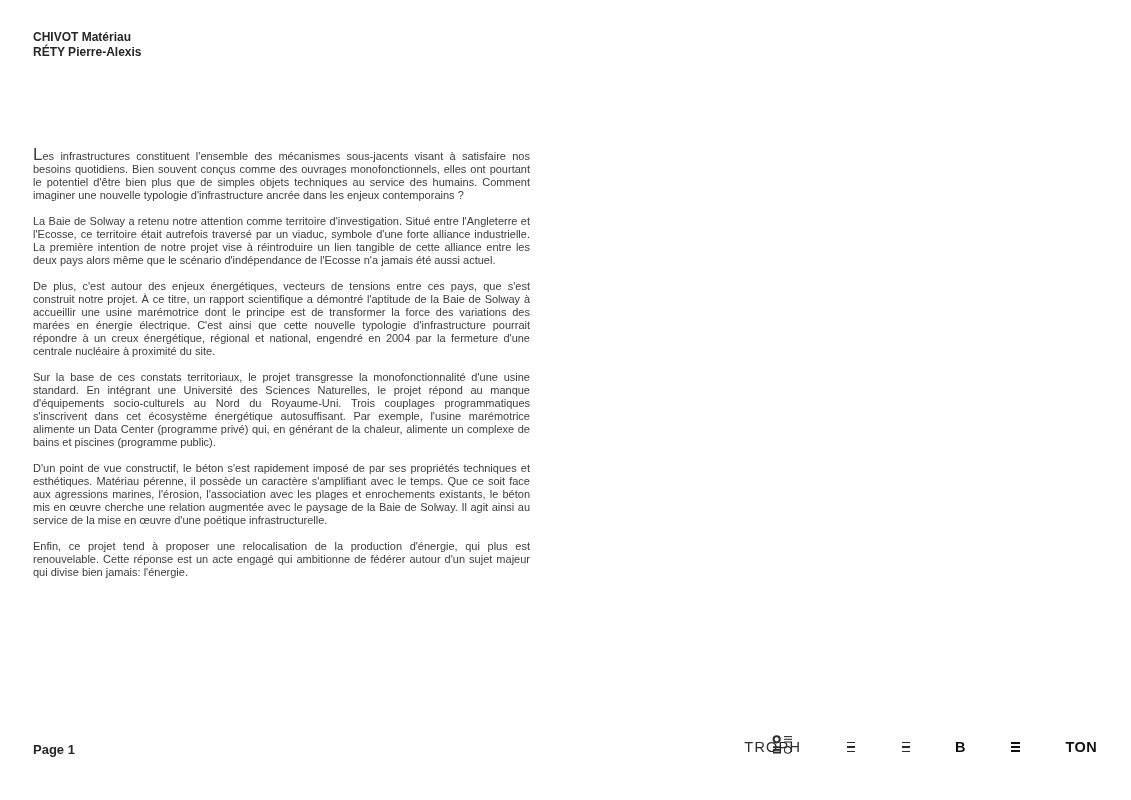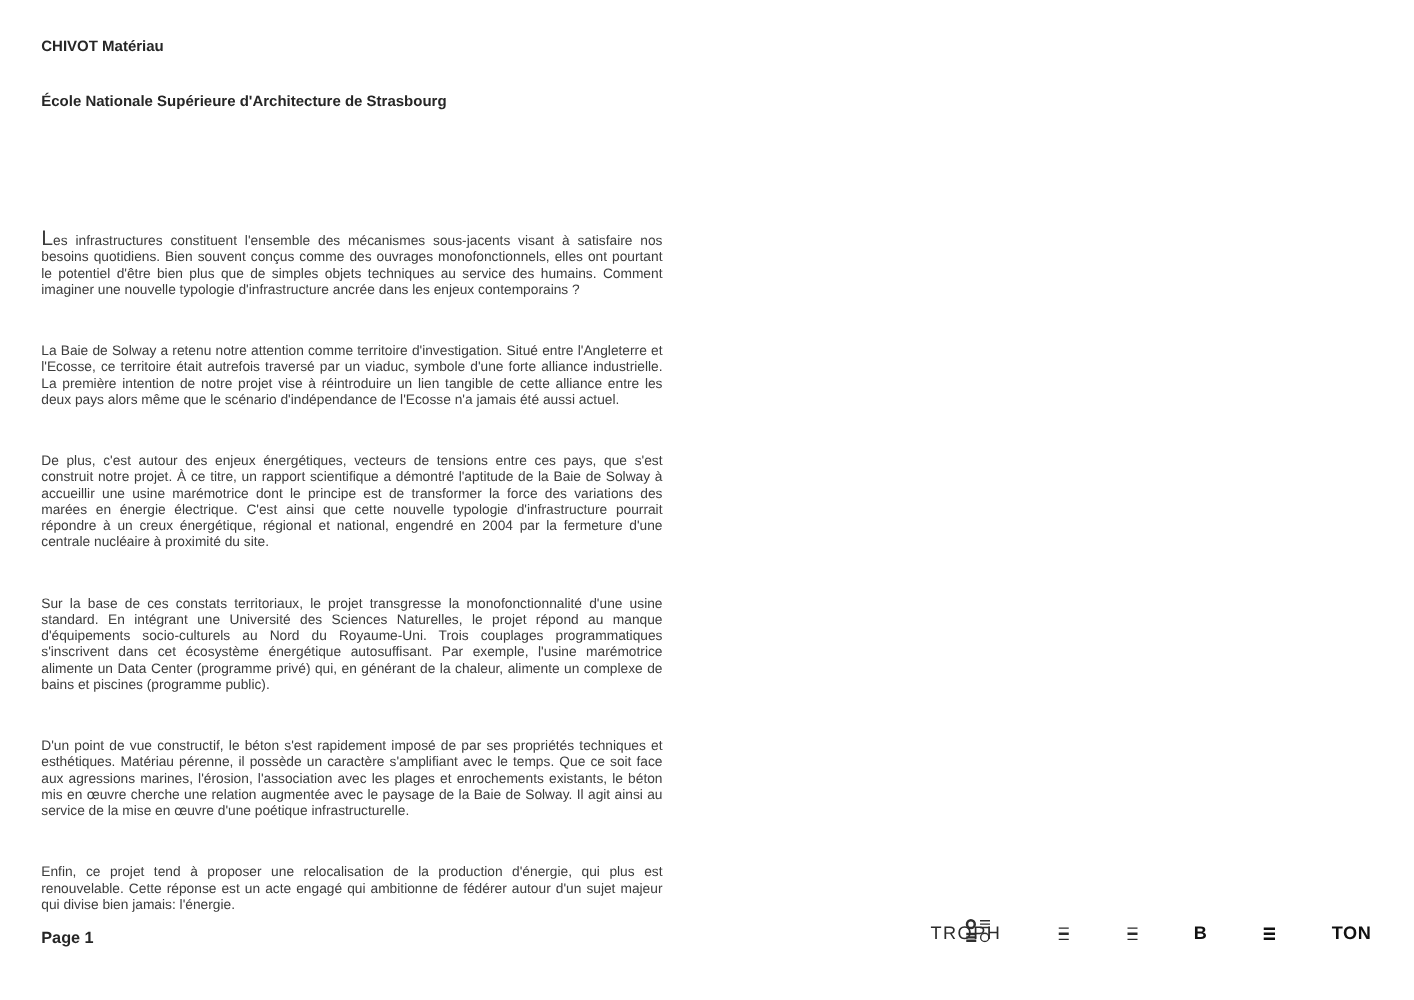--- a/index.html
+++ b/index.html
@@ -31,21 +31,21 @@
   .text-column {
     position: absolute;
     left: 33px;
     top: 148px;
     width: 497px;
     color: #3c3c3c;
     font-size: 11px;
     line-height: 13px;
     text-align: justify;
   }
-  .text-column p { margin-bottom: 13px; margin-top: 36px; }
+  .text-column p { margin-bottom: 13px; }
   .drop-cap {
     font-size: 17px;
     line-height: 13px;
     color: #3c3c3c;
   }
   
   .page-number {
     position: absolute;
     left: 33px;
     top: 742px;
@@ -99,23 +99,23 @@
   .tb-e-bold i { height: 2.6px; background: #111111; }
 </style>
 </head>
 <body>
 
 <div class="page">
 
   <div class="header">
     <div class="author-block">
       <div>CHIVOT Matériau</div>
+      <div>RÉTY Pierre-Alexis</div>
     </div>
     <div class="school-block">
-      <div>École Nationale Supérieure d'Architecture de Strasbourg</div>
     </div>
   </div>
 
   <div class="text-column">
     <p><span class="drop-cap">L</span><span>es infrastructures constituent l'ensemble des mécanismes sous-jacents visant à satisfaire nos besoins quotidiens. Bien souvent conçus comme des ouvrages monofonctionnels, elles ont pourtant le potentiel d'être bien plus que de simples objets techniques au service des humains. Comment imaginer une nouvelle typologie d'infrastructure ancrée dans les enjeux contemporains ?</span></p>
     <p>La Baie de Solway a retenu notre attention comme territoire d'investigation. Situé entre l'Angleterre et l'Ecosse, ce territoire était autrefois traversé par un viaduc, symbole d'une forte alliance industrielle. La première intention de notre projet vise à réintroduire un lien tangible de cette alliance entre les deux pays alors même que le scénario d'indépendance de l'Ecosse n'a jamais été aussi actuel.</p>
     <p>De plus, c'est autour des enjeux énergétiques, vecteurs de tensions entre ces pays, que s'est construit notre projet. À ce titre, un rapport scientifique a démontré l'aptitude de la Baie de Solway à accueillir une usine marémotrice dont le principe est de transformer la force des variations des marées en énergie électrique. C'est ainsi que cette nouvelle typologie d'infrastructure pourrait répondre à un creux énergétique, régional et national, engendré en 2004 par la fermeture d'une centrale nucléaire à proximité du site.</p>
     <p>Sur la base de ces constats territoriaux, le projet transgresse la monofonctionnalité d'une usine standard. En intégrant une Université des Sciences Naturelles, le projet répond au manque d'équipements socio-culturels au Nord du Royaume-Uni. Trois couplages programmatiques s'inscrivent dans cet écosystème énergétique autosuffisant. Par exemple, l'usine marémotrice alimente un Data Center (programme privé) qui, en générant de la chaleur, alimente un complexe de bains et piscines (programme public).</p>
     <p>D'un point de vue constructif, le béton s'est rapidement imposé de par ses propriétés techniques et esthétiques. Matériau pérenne, il possède un caractère s'amplifiant avec le temps. Que ce soit face aux agressions marines, l'érosion, l'association avec les plages et enrochements existants, le béton mis en œuvre cherche une relation augmentée avec le paysage de la Baie de Solway. Il agit ainsi au service de la mise en œuvre d'une poétique infrastructurelle.</p>
     <p>Enfin, ce projet tend à proposer une relocalisation de la production d'énergie, qui plus est renouvelable. Cette réponse est un acte engagé qui ambitionne de fédérer autour d'un sujet majeur qui divise bien jamais: l'énergie.</p>

